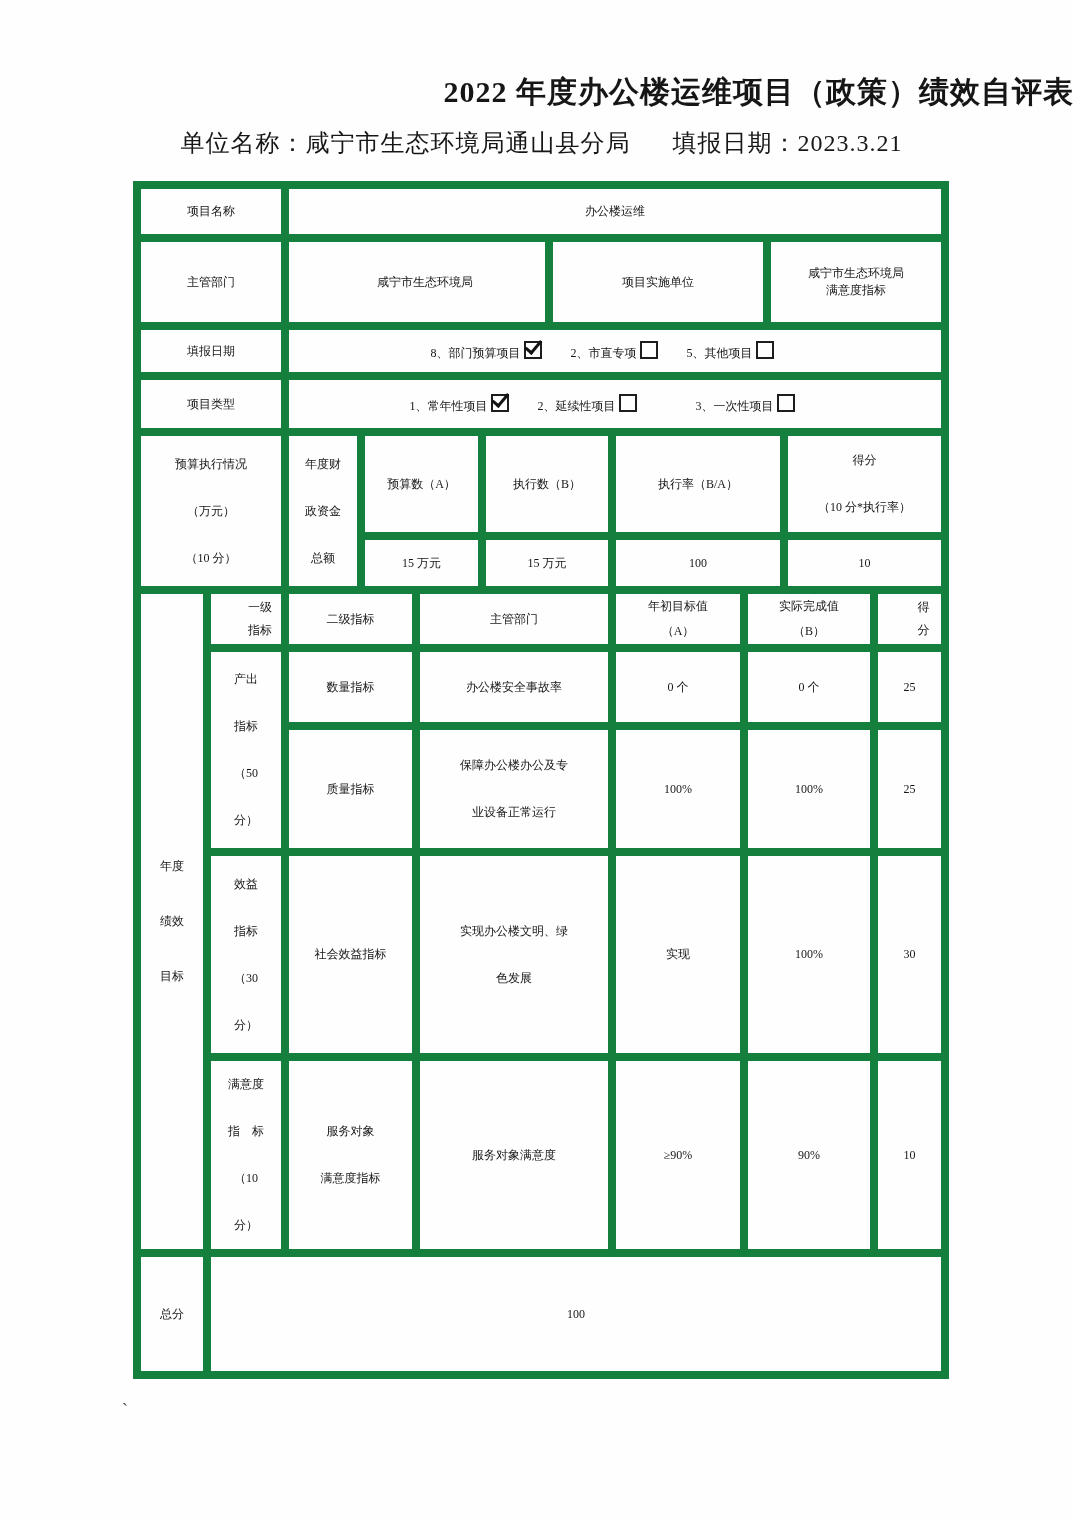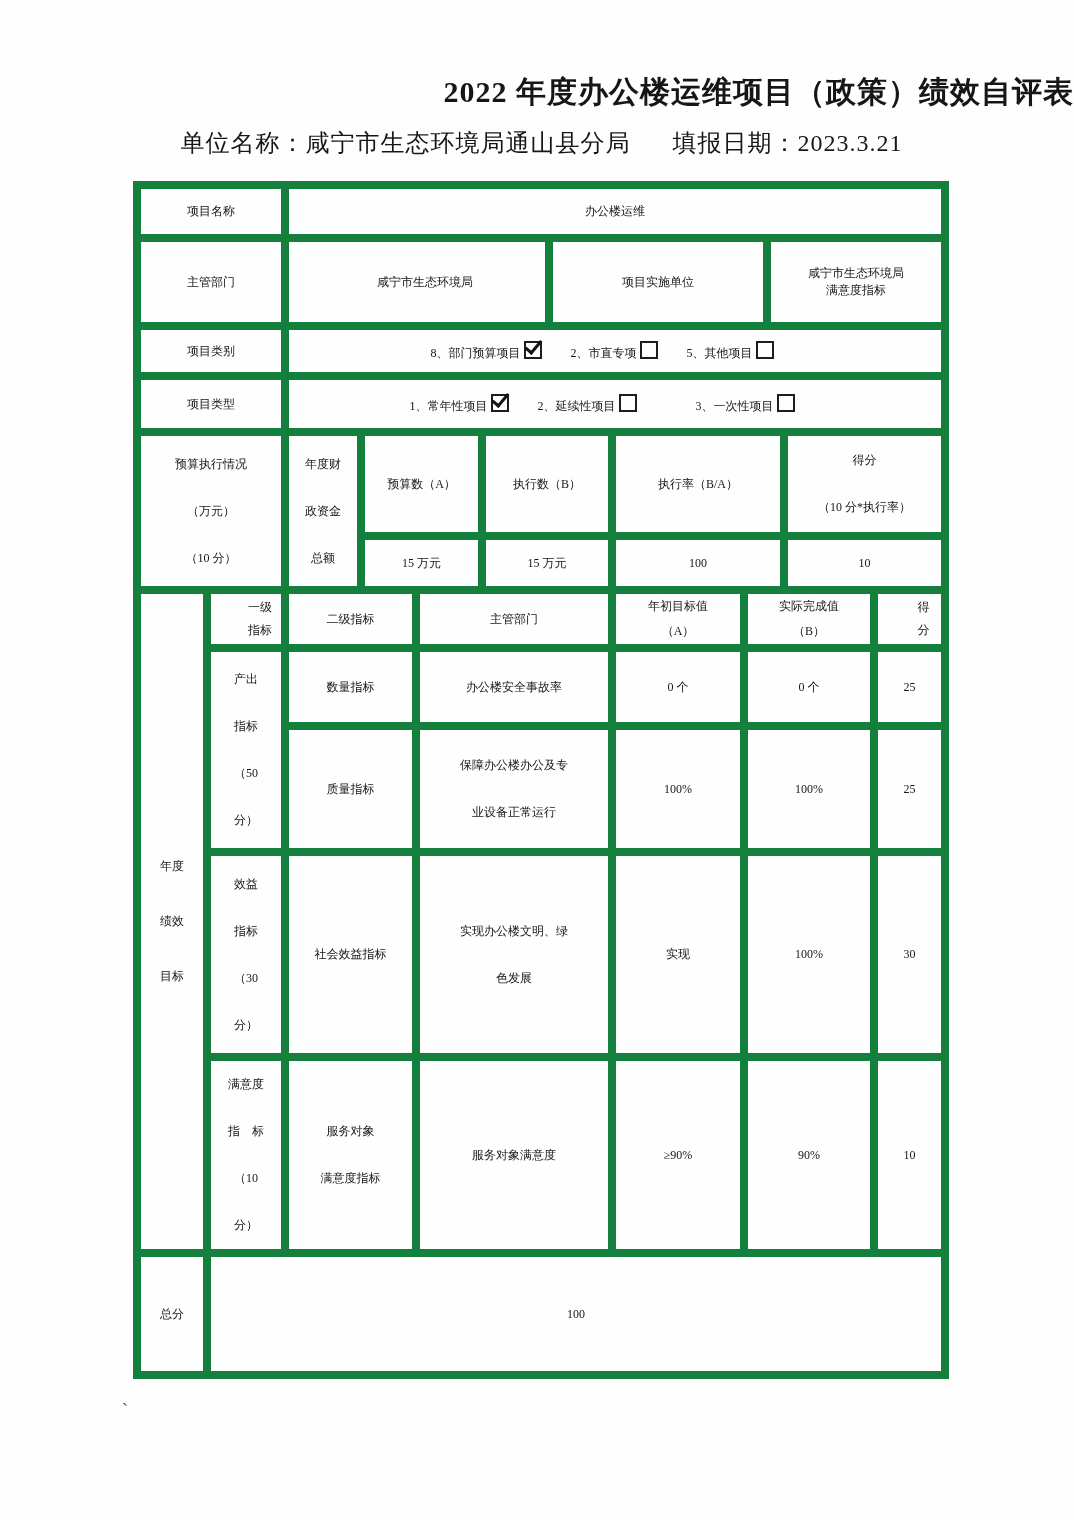--- a/index.html
+++ b/index.html
@@ -113,21 +113,21 @@
       <td colspan="2" style="height:80px">主管部门</td>
       <td colspan="4" class="al" style="padding-left:16px">咸宁市生态环境局</td>
       <td colspan="3">项目实施单位</td>
       <td colspan="3">
         <div>咸宁市生态环境局</div>
         <div>满意度指标</div>
       </td>
     </tr>
 
     <tr>
-      <td colspan="2" style="height:42px">项目类别</td>
+      <td colspan="2" style="height:42px">填报日期</td>
       <td colspan="10" class="al">
         <span class="opt"><span>8、部门预算项目</span><span class="cbx on"></span></span>
         <span class="opt"><span>2、市直专项</span><span class="cbx"></span></span>
         <span class="opt"><span>5、其他项目</span><span class="cbx"></span></span>
       </td>
     </tr>
 
     <tr>
       <td colspan="2" style="height:48px">项目类型</td>
       <td colspan="10" class="al">

